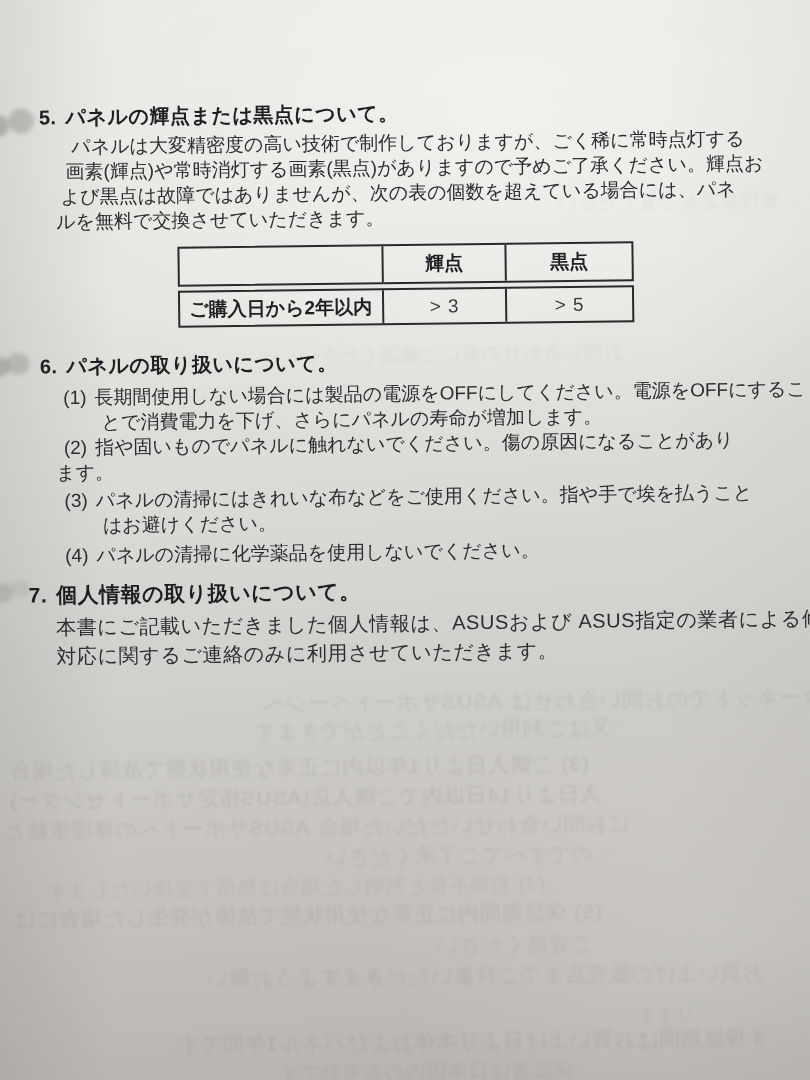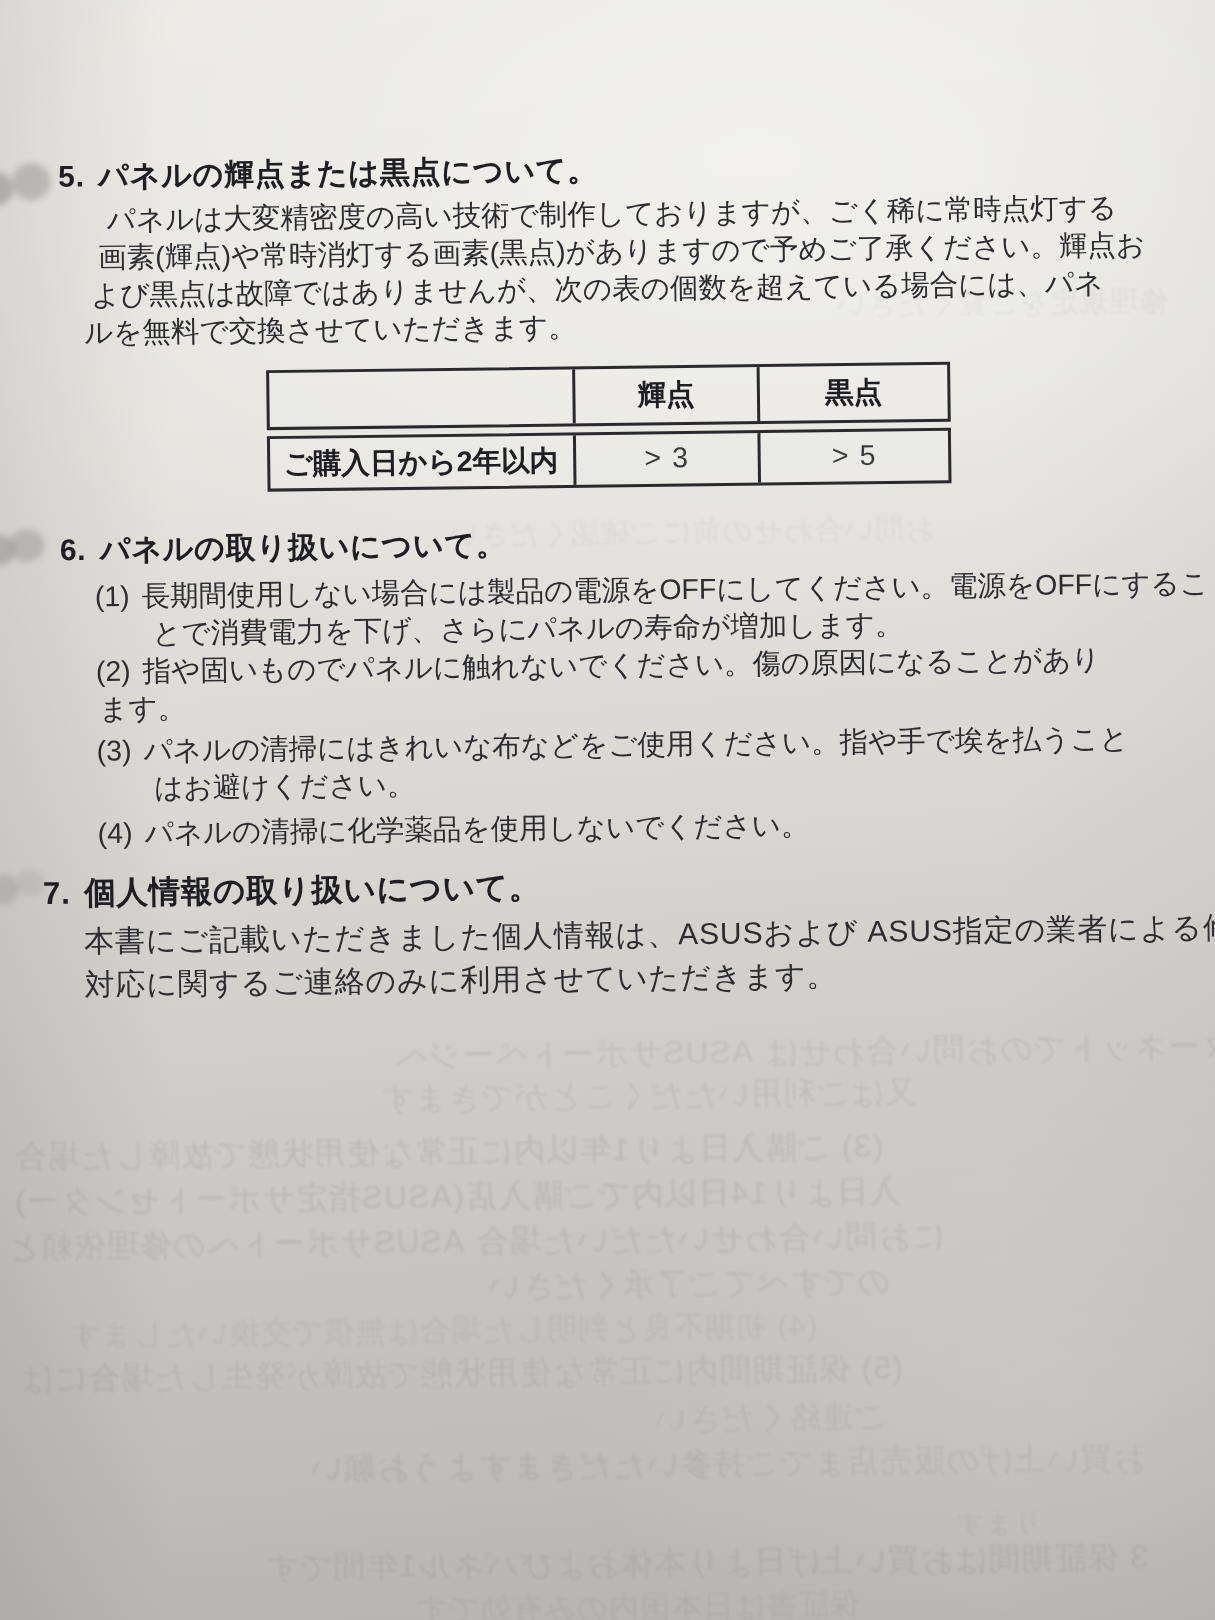--- a/index.html
+++ b/index.html
@@ -25,21 +25,21 @@
   .txt { position:absolute; font-size:19px; white-space:nowrap; color:#2c2c31; }
   .s5l0 { left:76px; top:130px; }
   .s5l1 { left:70px; top:155px; }
   .s5l2 { left:65px; top:180px; }
   .s5l3 { left:60px; top:205px; }
 
   .marker { display:inline-block; margin-right:8px; }
   .i0l0 { left:65px;  top:381px; }
   .i0l1 { left:103px; top:406px; }
   .i1l0 { left:65px;  top:431px; }
-  .i1l1 { left:67px;  top:456px; }
+  .i1l1 { left:57px;  top:456px; }
   .i2l0 { left:65px;  top:484px; }
   .i2l1 { left:103px; top:509px; }
   .i3l0 { left:65px;  top:539px; }
 
   .s7l0 { left:55px; top:610px; font-size:20px; letter-spacing:0.6px; }
   .s7l1 { left:55px; top:639px; font-size:20px; letter-spacing:0.6px; }
 
   
   .spec-table { position:absolute; left:181px; top:244px; }
   .trow { display:flex; border:2px solid #2a2a2e; background:rgba(255,255,255,0.12); }

